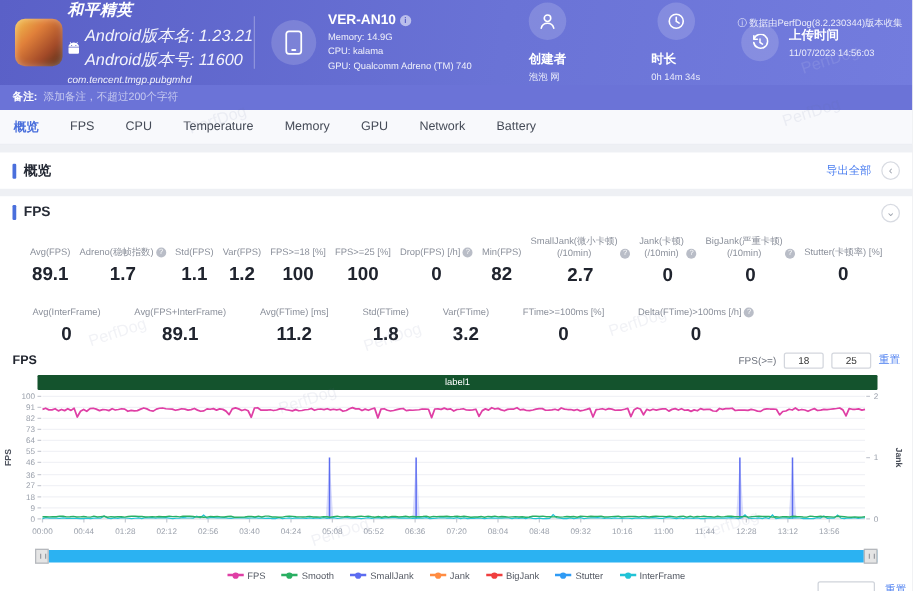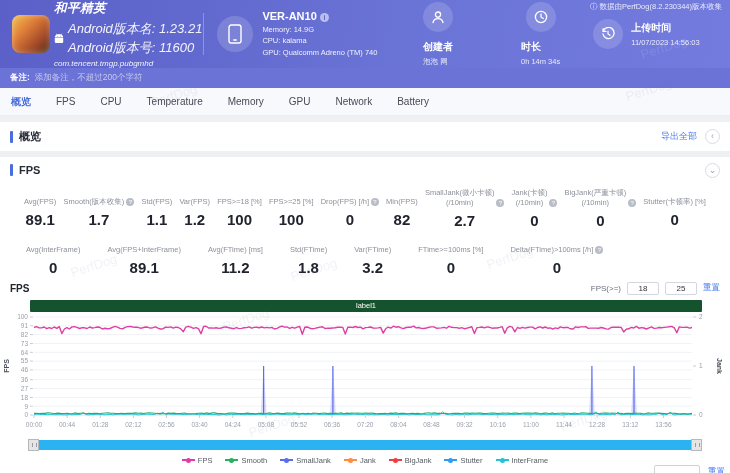--- a/index.html
+++ b/index.html
@@ -3,21 +3,21 @@
 <meta charset="utf-8">
 <style>
   * { margin:0; padding:0; box-sizing:border-box; }
   body { font-family:"Liberation Sans", sans-serif; background:#dfe2e8; }
   .screen { position:relative; width:730px; height:473px; background:#eef0f4; overflow:hidden; font-family:"Liberation Sans",sans-serif; }
 
   
   .hdr { position:absolute; top:0; left:0; width:730px; height:68px;
          background:linear-gradient(100deg,#5a60c7 0%,#6a73d6 55%,#737cde 100%);
          color:#fff; display:flex; align-items:center; }
-  .hdr-note { position:absolute; top:2px; right:8px; font-size:7.5px; color:rgba(255,255,255,.85); }
+  .hdr-note { position:absolute; top:14px; right:8px; font-size:7.5px; color:rgba(255,255,255,.85); }
   .hdr-note .i-ic { font-style:normal; margin-right:2px; }
   .grp { display:flex; align-items:center; }
   .app-grp { padding-left:12px; width:208px; gap:4px;font-style:italic; }
   .app-icon { width:38px; height:38px; border-radius:8px; flex:none;
       background:linear-gradient(135deg,#f2c14e 0%,#e0803a 35%,#a34a28 70%,#4e2c17 100%);
       box-shadow:inset 0 0 6px rgba(255,255,255,.35); }
   .app-name { font-size:12.5px; font-weight:bold; letter-spacing:.5px; }
   .app-sub { display:flex; gap:4px; margin-top:3px; align-items:center; }
   .robot { flex:none; }
   .app-lines { font-size:13px; line-height:1.45; color:rgba(255,255,255,.92); }
@@ -239,21 +239,21 @@
 
     <div class="stats1">
       <div class="stat">
           <div class="lbl">
             <span class="txt">Avg(FPS)</span>
           </div>
           <div class="val">89.1</div>
         </div>
       <div class="stat">
           <div class="lbl">
-            <span class="txt">Smooth(版本收集)</span>
+            <span class="txt">Adreno(稳帧指数)</span>
             <span class="q-ic">?</span>
           </div>
           <div class="val">1.7</div>
         </div>
       <div class="stat">
           <div class="lbl">
             <span class="txt">Std(FPS)</span>
           </div>
           <div class="val">1.1</div>
         </div>

